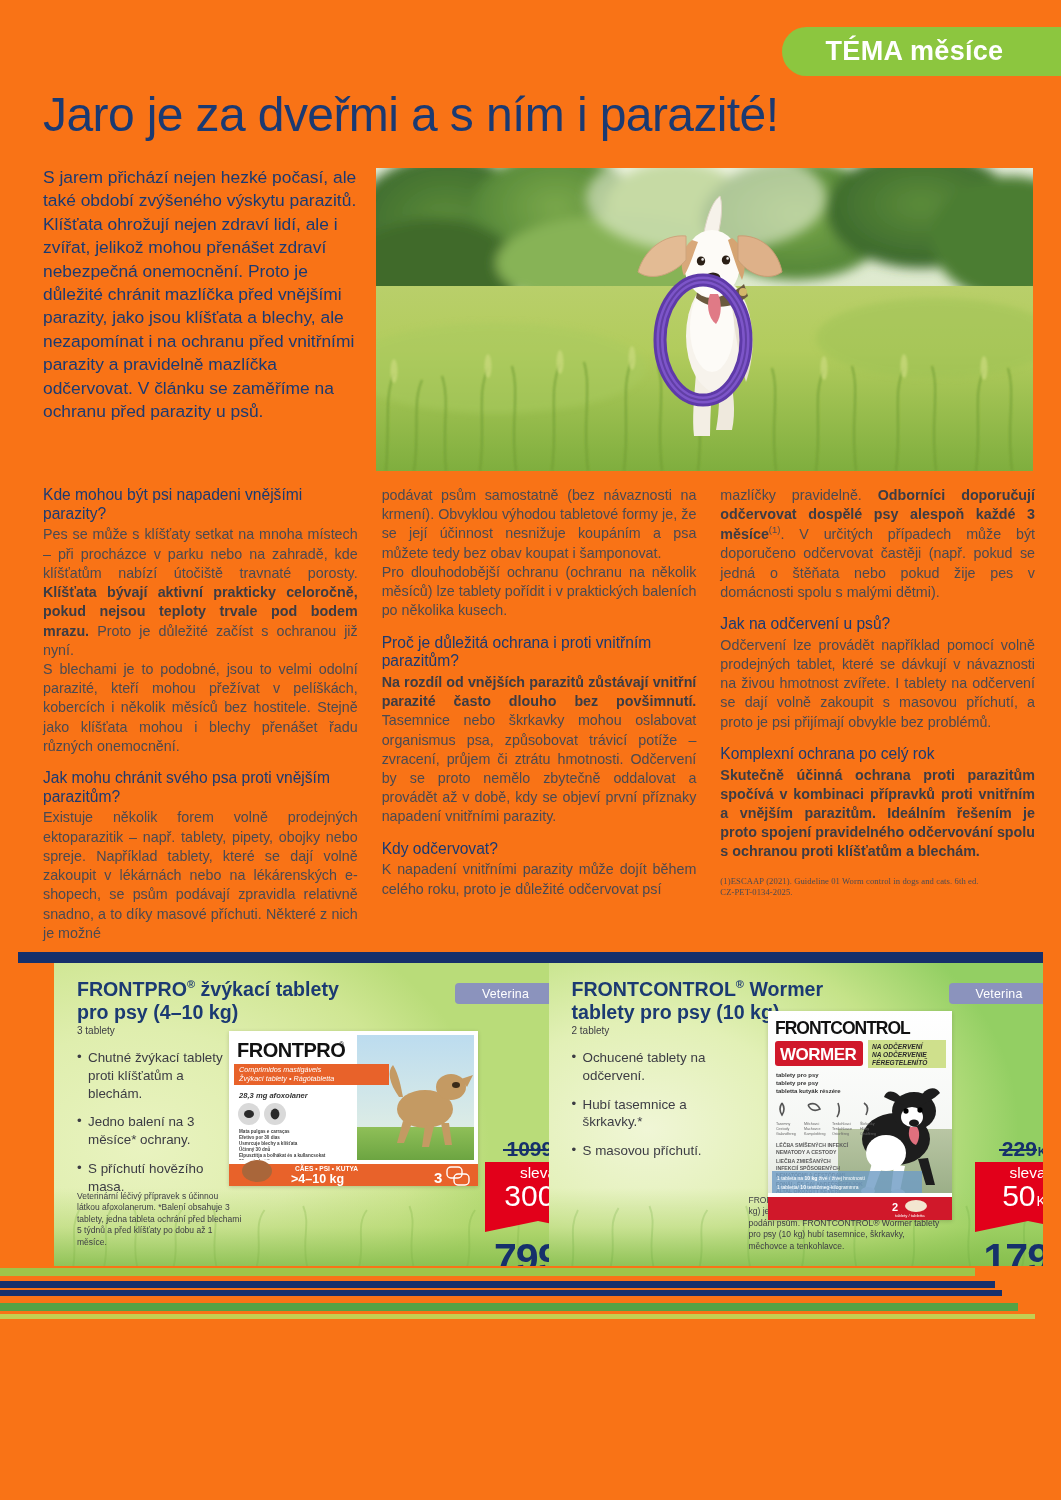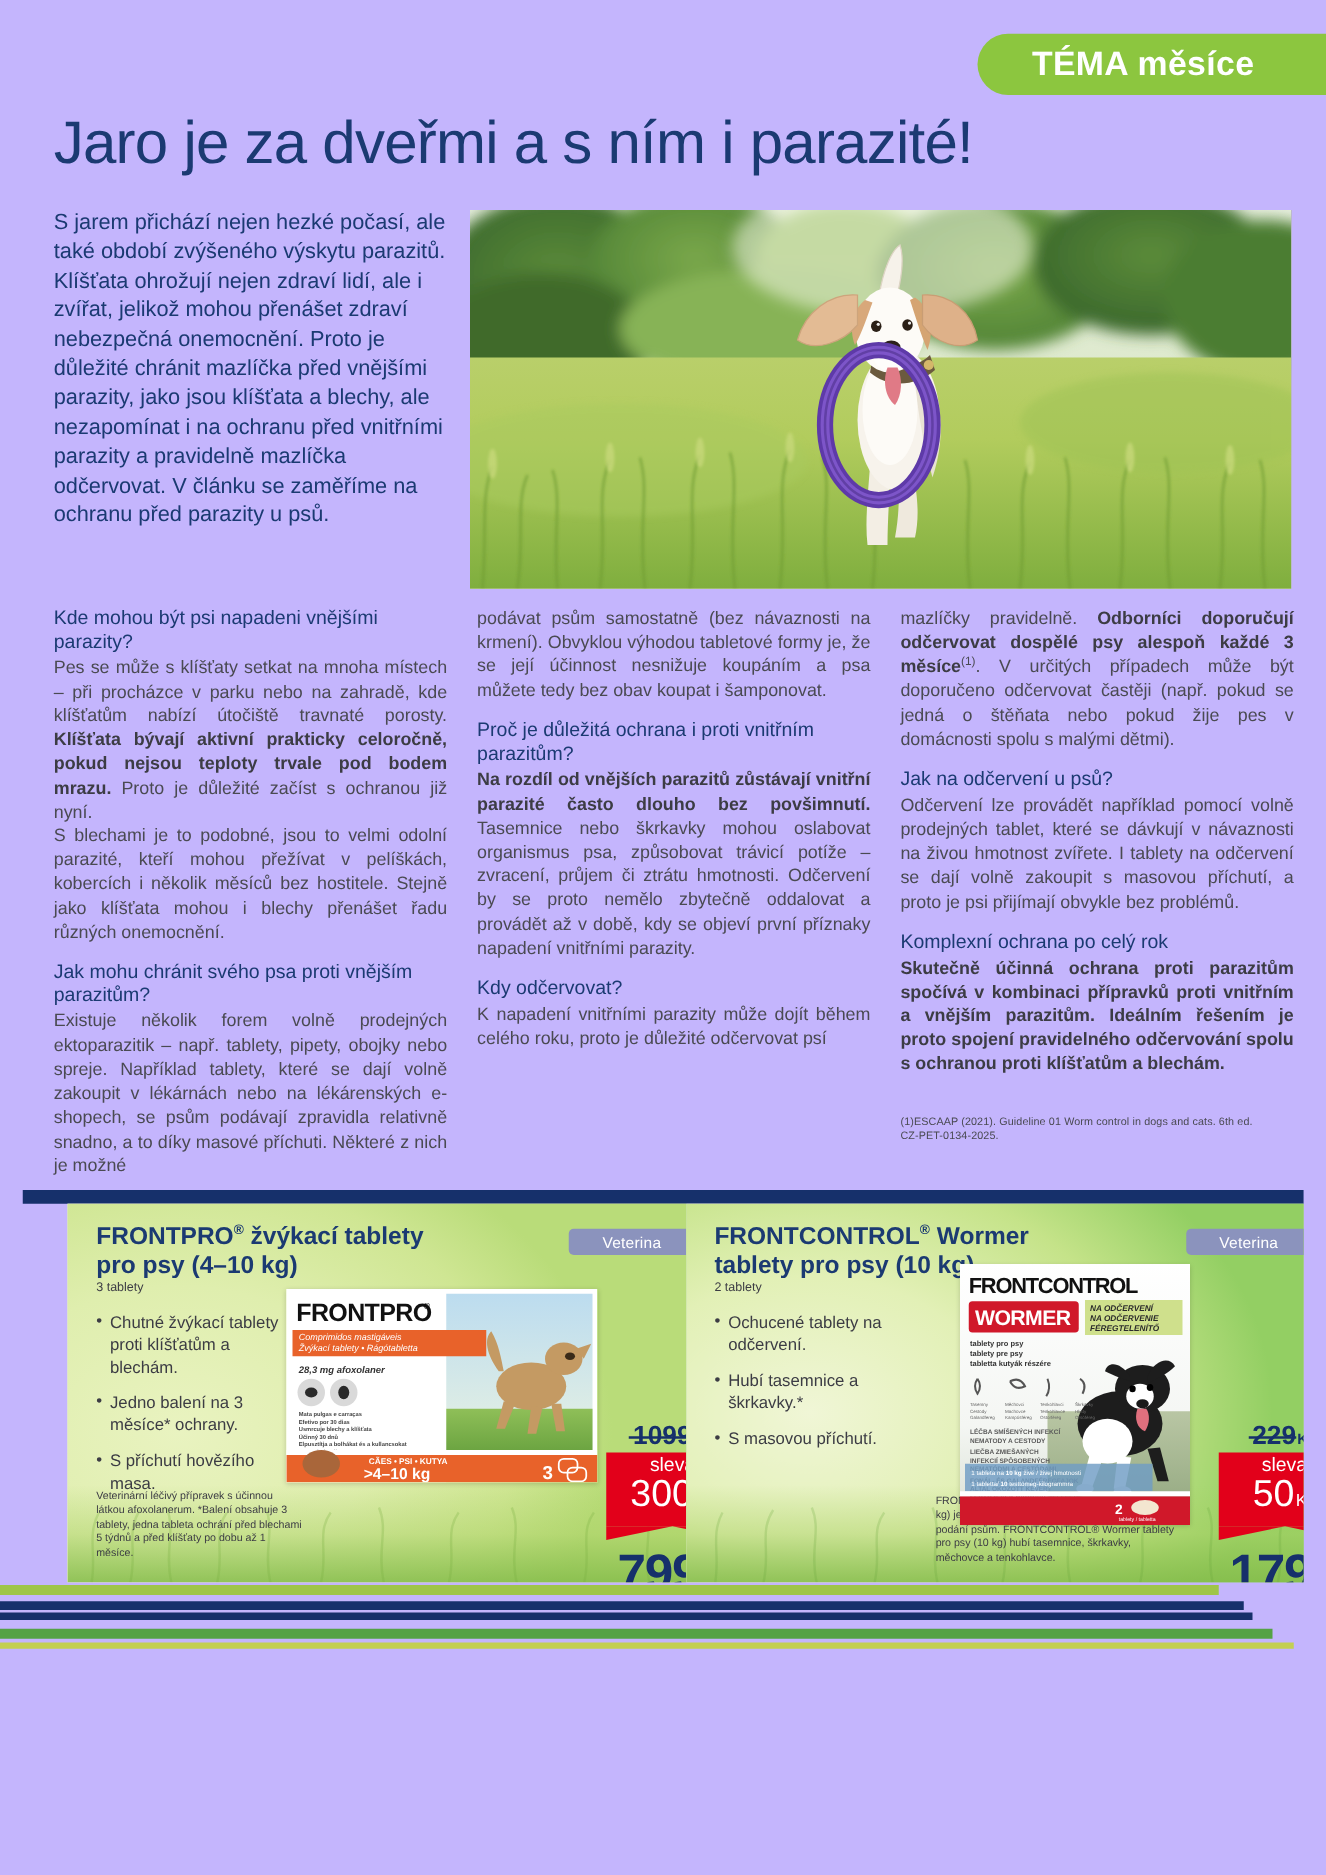--- a/index.html
+++ b/index.html
@@ -9,21 +9,21 @@
     height: 1500px;
     background: #ffffff;
     font-family: "Liberation Sans", "DejaVu Sans", sans-serif;
     overflow: hidden;
   }
 
   .page {
     position: relative;
     width: 1061px;
     height: 1500px;
-    background: #c4b5fd;
+    background: #f97316;
   }
 
   
   .topic-banner {
     position: absolute;
     top: 27px;
     left: 782px;
     width: 279px;
     height: 49px;
     background: #8cc63f;
@@ -111,25 +111,26 @@
   }
   p.body b, p.body strong {
     color: #3c3c44;
     font-weight: bold;
   }
   .gap { height: 13px; }
 
   sup.ref { font-size: 9.5px; vertical-align: super; }
 
   .footnote {
-    margin-top: 30px;
+    margin-top: 14px;
     color: #4a4a52;
     font-size: 8.6px;
     line-height: 1.28;
     letter-spacing: 0.1px;
+    font-family: Liberation Serif, serif;
   }
 
   
   .promo {
     position: absolute;
     top: 952px;
     left: 18px;
     width: 1025px;
     height: 314px;
     overflow: hidden;
@@ -487,20 +488,21 @@
       <h3 class="sub">Kde mohou být psi napadeni vnějšími parazity?</h3>
       <p class="body"><span>Pes se může s klíšťaty setkat na mnoha místech – při procházce v parku nebo na zahradě, kde klíšťatům nabízí útočiště travnaté porosty. </span><b>Klíšťata bývají aktivní prakticky celoročně, pokud nejsou teploty trvale pod bodem mrazu.</b><span> Proto je důležité začíst s ochranou již nyní.</span></p>
       <p class="body">S blechami je to podobné, jsou to velmi odolní parazité, kteří mohou přežívat v pelíškách, kobercích i několik měsíců bez hostitele. Stejně jako klíšťata mohou i blechy přenášet řadu různých onemocnění.</p>
       <div class="gap"></div>
       <h3 class="sub">Jak mohu chránit svého psa proti vnějším parazitům?</h3>
       <p class="body">Existuje několik forem volně prodejných ektoparazitik – např. tablety, pipety, obojky nebo spreje. Například tablety, které se dají volně zakoupit v lékárnách nebo na lékárenských e-shopech, se psům podávají zpravidla relativně snadno, a to díky masové příchuti. Některé z nich je možné</p>
     </div>
 
     <div class="col">
       <p class="body">podávat psům samostatně (bez návaznosti na krmení). Obvyklou výhodou tabletové formy je, že se její účinnost nesnižuje koupáním a psa můžete tedy bez obav koupat i šamponovat.</p>
+      <p class="body">Pro dlouhodobější ochranu (ochranu na několik měsíců) lze tablety pořídit i v praktických baleních po několika kusech.</p>
       <div class="gap"></div>
       <h3 class="sub">Proč je důležitá ochrana i proti vnitřním parazitům?</h3>
       <p class="body"><b>Na rozdíl od vnějších parazitů zůstávají vnitřní parazité často dlouho bez povšimnutí.</b><span> Tasemnice nebo škrkavky mohou oslabovat organismus psa, způsobovat trávicí potíže – zvracení, průjem či ztrátu hmotnosti. Odčervení by se proto nemělo zbytečně oddalovat a provádět až v době, kdy se objeví první příznaky napadení vnitřními parazity.</span></p>
       <div class="gap"></div>
       <h3 class="sub">Kdy odčervovat?</h3>
       <p class="body">K napadení vnitřními parazity může dojít během celého roku, proto je důležité odčervovat psí</p>
     </div>
 
     <div class="col">
       <p class="body"><span>mazlíčky pravidelně. </span><b>Odborníci doporučují odčervovat dospělé psy alespoň každé 3 měsíce</b><sup class="ref">(1)</sup><span>. V určitých případech může být doporučeno odčervovat častěji (např. pokud se jedná o štěňata nebo pokud žije pes v domácnosti spolu s malými dětmi).</span></p>

